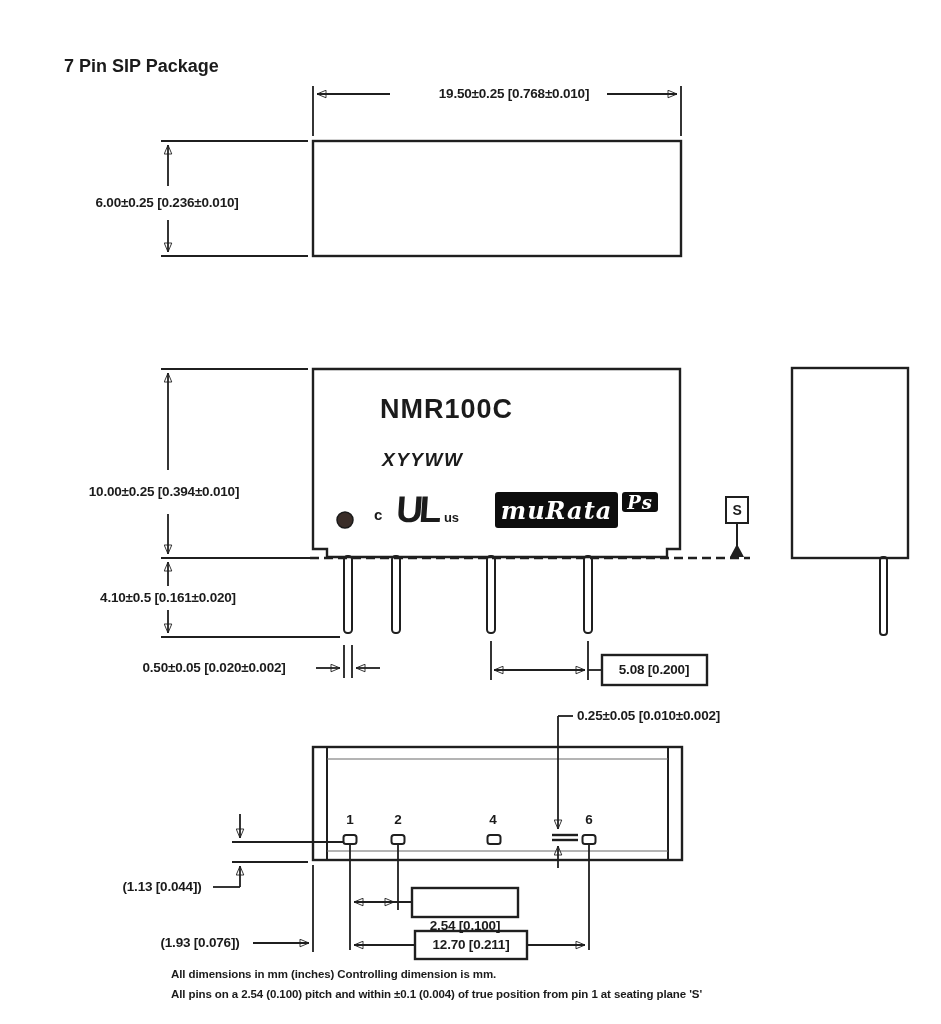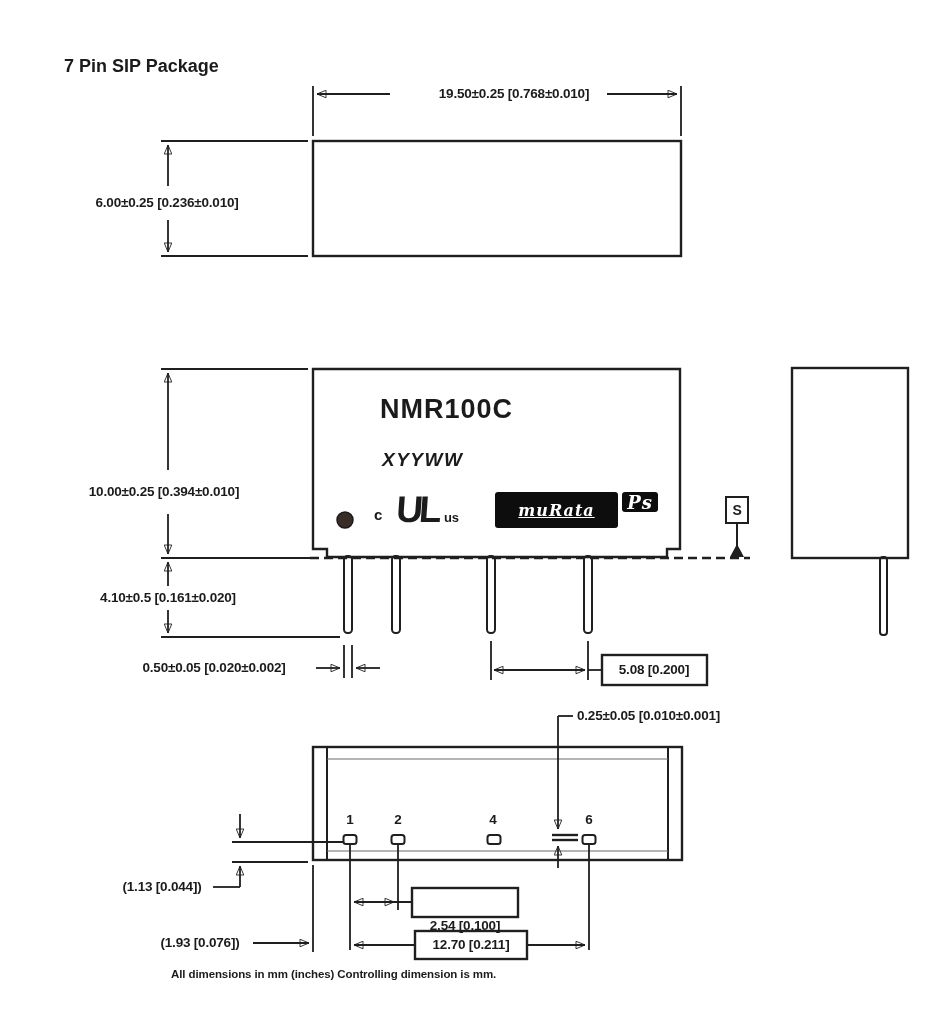--- a/index.html
+++ b/index.html
@@ -175,39 +175,40 @@
   <div class="lbl" style="left:167px;top:203px;">6.00±0.25 [0.236±0.010]</div>
 
   <div class="lbl model" style="left:334px;top:396px;">NMR100C</div>
   <div class="lbl datecode" style="left:334px;top:450px;">XYYWW</div>
 
   <div class="lbl ulc" style="left:378px;top:514px;">c</div>
   <div class="lbl ulmark" style="left:417px;top:511px;">UL</div>
   <div class="lbl ulus la" style="left:444px;top:517px;">us</div>
 
   <div class="logo" style="left:495px;top:492px;width:123px;height:36px;">
-    <span style="font-size:16px;text-decoration:underline;">muRata</span>
+    <span style="font-size:24px;">muRata</span>
   </div>
   <div class="logo" style="left:622px;top:492px;width:36px;height:20px;">
     <span style="font-size:18px;">Ps</span>
   </div>
 
   <div class="lbl" style="left:164px;top:492px;">10.00±0.25 [0.394±0.010]</div>
   <div class="lbl" style="left:168px;top:598px;">4.10±0.5 [0.161±0.020]</div>
   <div class="lbl" style="left:214px;top:668px;">0.50±0.05 [0.020±0.002]</div>
   <div class="lbl" style="left:654px;top:670px;">5.08 [0.200]</div>
   <div class="lbl slabel" style="left:737px;top:510px;">S</div>
 
-  <div class="lbl la" style="left:577px;top:716px;">0.25±0.05 [0.010±0.001]</div>
+  <div class="lbl la" style="left:577px;top:716px;">0.25±0.05 [0.010±0.002]</div>
 
   <div class="lbl pin-num" style="left:350px;top:820px;">1</div>
   <div class="lbl pin-num" style="left:398px;top:820px;">2</div>
   <div class="lbl pin-num" style="left:493px;top:820px;">4</div>
   <div class="lbl pin-num" style="left:589px;top:820px;">6</div>
 
   <div class="lbl" style="left:162px;top:887px;">(1.13 [0.044])</div>
   <div class="lbl" style="left:200px;top:943px;">(1.93 [0.076])</div>
   <div class="lbl" style="left:465px;top:902px;margin-top:24px;">2.54 [0.100]</div>
   <div class="lbl" style="left:471px;top:945px;">12.70 [0.211]</div>
 
   <div class="lbl note" style="left:171px;top:975px;">All dimensions in mm (inches) Controlling dimension is mm.</div>
+  <div class="lbl note" style="left:171px;top:995px;">All pins on a 2.54 (0.100) pitch and within ±0.1 (0.004) of true position from pin 1 at seating plane 'S'</div>
 
 </div>
 
 </body></html>

